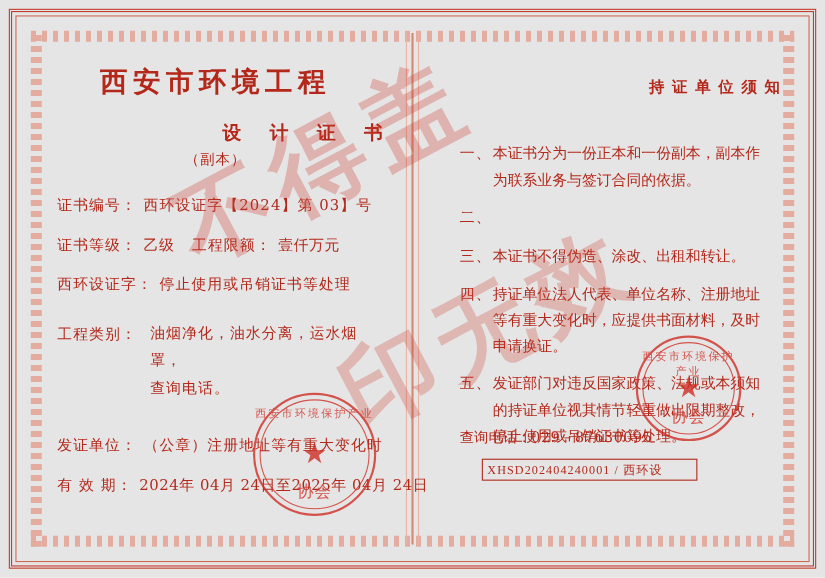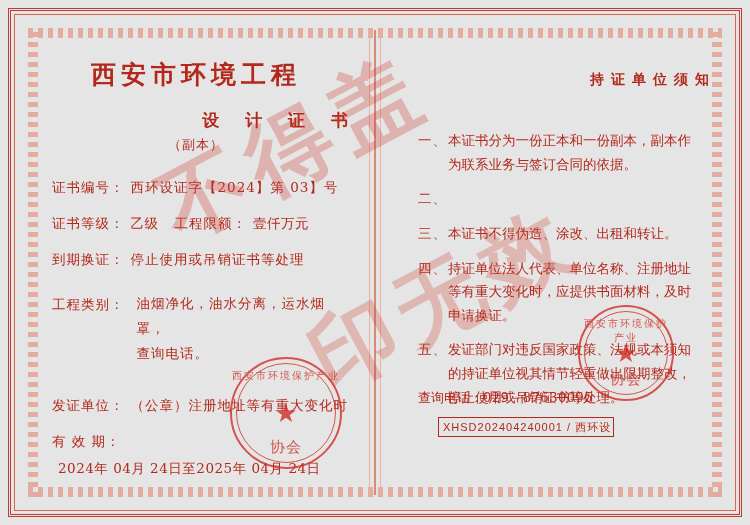--- a/index.html
+++ b/index.html
@@ -124,21 +124,21 @@
   .field-gap { width: 16px; flex: none; }
   .field-multiline {
     display: flex;
     align-items: flex-start;
     margin-bottom: 6px;
     margin-top: 18px;
   }
   .field-multiline .lines { margin-left: 6px; }
   .field-multiline .lines div { line-height: 1.85; }
   .issuer-row { margin-top: 26px; }
-  .validity-row { margin-top: 8px; flex-direction: column; }
+  .validity-row { margin-top: 8px; }
 
   
   .notice-title {
     text-align: right;
     color: #b3281b;
     font-size: 14px;
     letter-spacing: 7px;
     font-weight: bold;
     margin-top: 39px;
     font-family: "DejaVu Serif", serif;
@@ -166,31 +166,31 @@
     right: 22px;
     bottom: 86px;
     color: #b3281b;
     font-size: 13px;
   }
   .phone-row .num { font-family: "DejaVu Serif", serif; letter-spacing: .5px; }
   .code-box {
     position: absolute;
     left: 46px;
     bottom: 56px;
-    width: 176px;
+    width: 196px;
     height: 20px;
     border: 1px solid #b3281b;
     overflow: hidden;
     color: #b3281b;
     font-size: 11px;
     letter-spacing: 1px;
     padding: 2px 4px;
     box-sizing: border-box;
     white-space: nowrap;
-    font-family: Liberation Sans, sans-serif;
+    font-family: Liberation Serif, serif;
   }
 
   
   .stamp {
     position: absolute;
     border-radius: 50%;
     border: 2.5px solid #cf2a22;
     color: #cf2a22;
     opacity: .78;
   }
@@ -275,21 +275,21 @@
 
       <div class="field-row">
         <span class="field-label">证书等级：</span>
         <span class="field-value">乙级</span>
         <span class="field-gap"></span>
         <span class="field-label">工程限额：</span>
         <span class="field-value">壹仟万元</span>
       </div>
 
       <div class="field-row">
-        <span class="field-label">到期换证：</span>
+        <span class="field-label">西环设证字：</span>
         <span class="field-value wide">停止使用或吊销证书等处理</span>
       </div>
 
       <div class="field-multiline">
         <span class="field-label">工程类别：</span>
         <span class="lines">
           <div class="field-value wide">油烟净化，油水分离，运水烟罩，</div>
           <div class="field-value wide">查询电话。</div>
         </span>
       </div>

